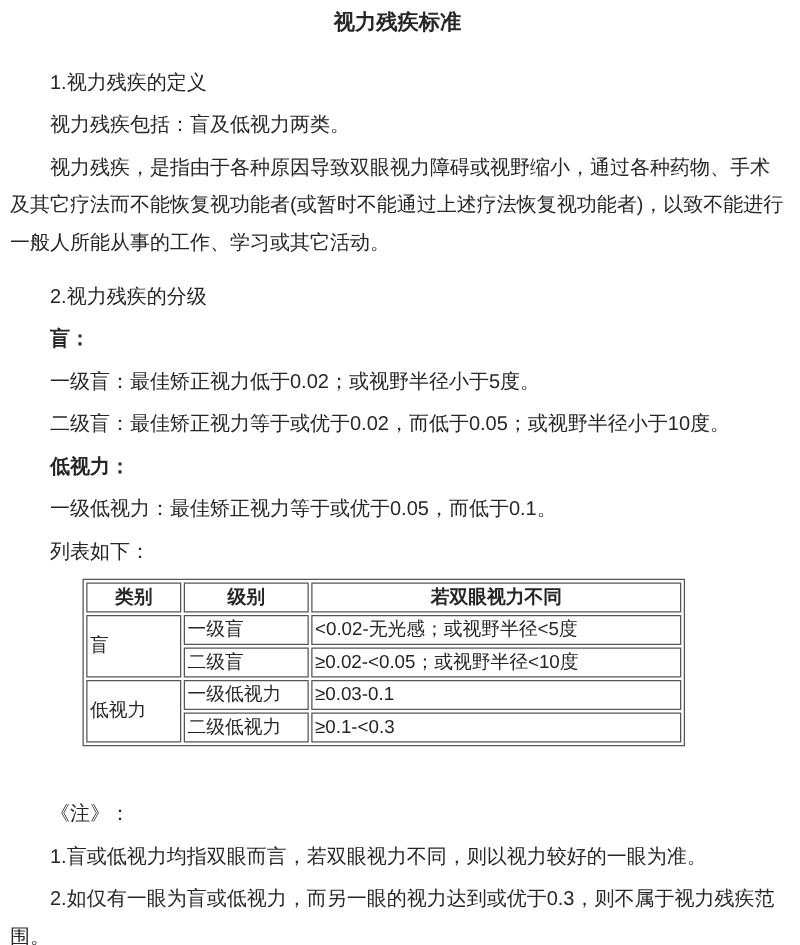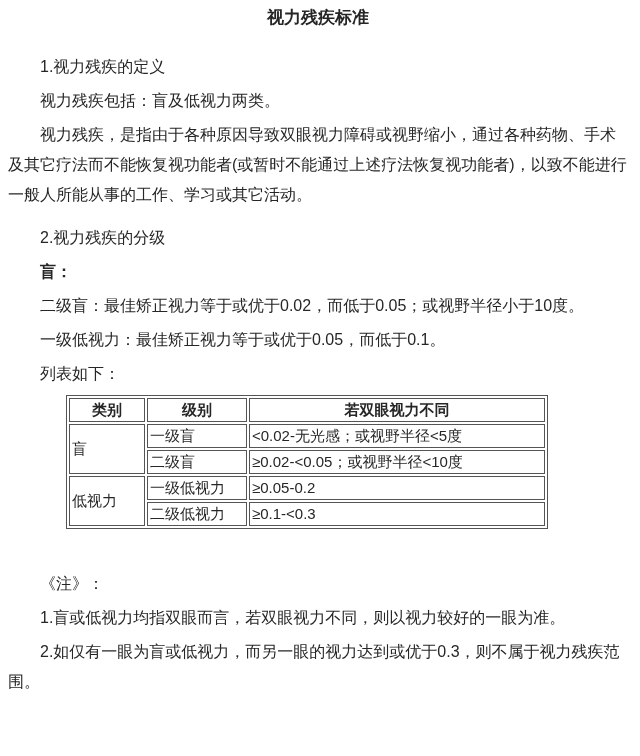--- a/index.html
+++ b/index.html
@@ -67,21 +67,23 @@
 
   <section>
     <p>1.视力残疾的定义</p>
     <p>视力残疾包括：盲及低视力两类。</p>
     <p>视力残疾，是指由于各种原因导致双眼视力障碍或视野缩小，通过各种药物、手术及其它疗法而不能恢复视功能者(或暂时不能通过上述疗法恢复视功能者)，以致不能进行一般人所能从事的工作、学习或其它活动。</p>
   </section>
 
   <section class="sec2">
     <p>2.视力残疾的分级</p>
     <p class="bold">盲：</p>
+    <p>一级盲：最佳矫正视力低于0.02；或视野半径小于5度。</p>
     <p>二级盲：最佳矫正视力等于或优于0.02，而低于0.05；或视野半径小于10度。</p>
+    <p class="bold">低视力：</p>
     <p>一级低视力：最佳矫正视力等于或优于0.05，而低于0.1。</p>
     <p>列表如下：</p>
   </section>
 
   <table class="cls-table">
     <colgroup>
       <col class="col-cat">
       <col class="col-level">
       <col class="col-acu">
     </colgroup>
@@ -96,21 +98,21 @@
         <td>一级盲</td>
         <td>&lt;0.02-无光感；或视野半径&lt;5度</td>
       </tr>
       <tr>
         <td>二级盲</td>
         <td>≥0.02-&lt;0.05；或视野半径&lt;10度</td>
       </tr>
       <tr>
         <td rowspan="2">低视力</td>
         <td>一级低视力</td>
-        <td>≥0.05-0.2</td>
+        <td>≥0.03-0.1</td>
       </tr>
       <tr>
         <td>二级低视力</td>
         <td>≥0.1-&lt;0.3</td>
       </tr>
     </tbody>
   </table>
 
   <section class="notes">
     <p>《注》：</p>

